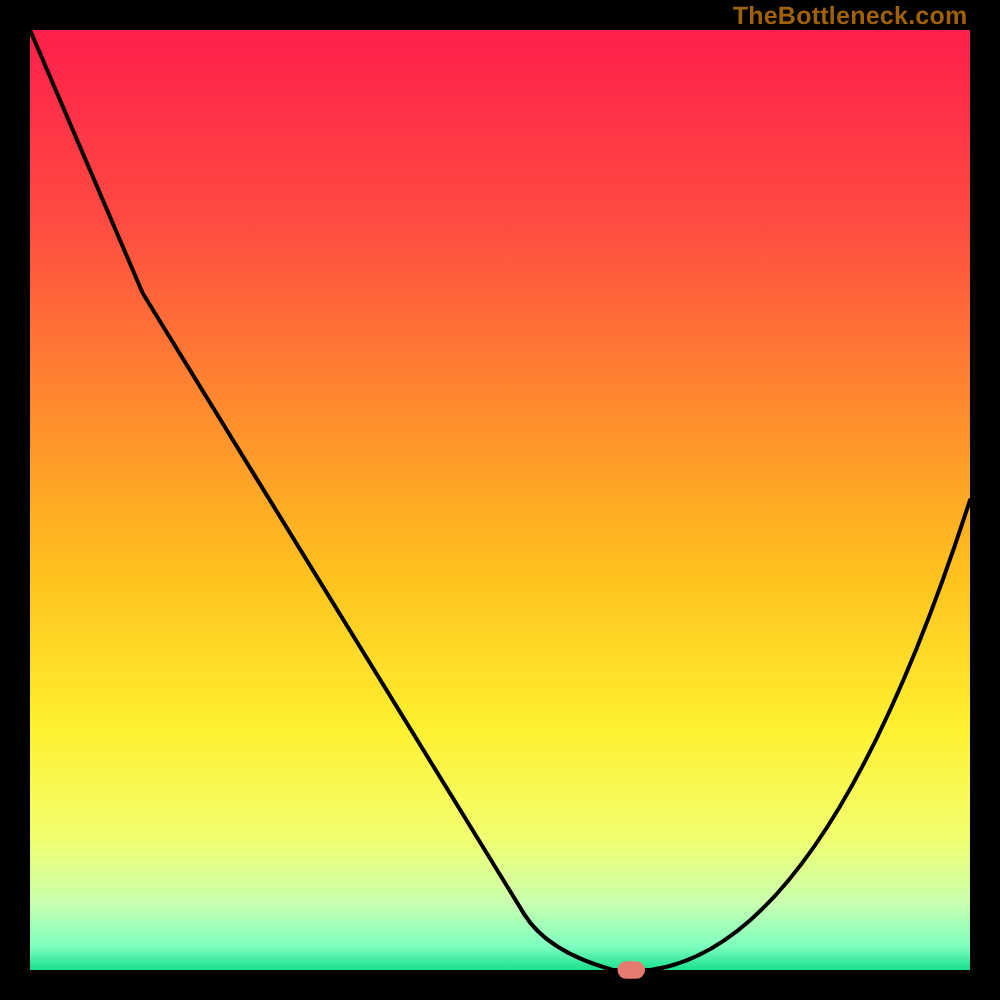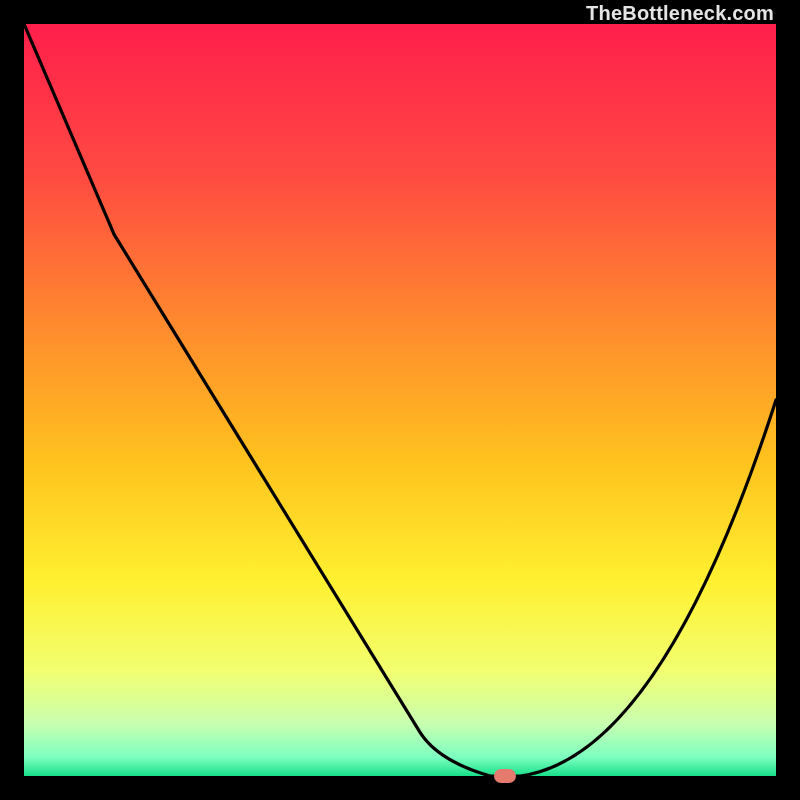--- a/index.html
+++ b/index.html
@@ -29,21 +29,21 @@
     width: 100%;
     height: 100%;
   }
   .watermark {
     position: absolute;
     top: 2px;
     right: 26px;
     font-family: Arial, Helvetica, sans-serif;
     font-size: 20px;
     font-weight: 600;
-    color: #e5e5e5;
+    color: #a16207;
     letter-spacing: 0.2px;
     text-align: right;
   }
   svg.curve {
     position: absolute;
     left: 0;
     top: 0;
     width: 100%;
     height: 100%;
   }

